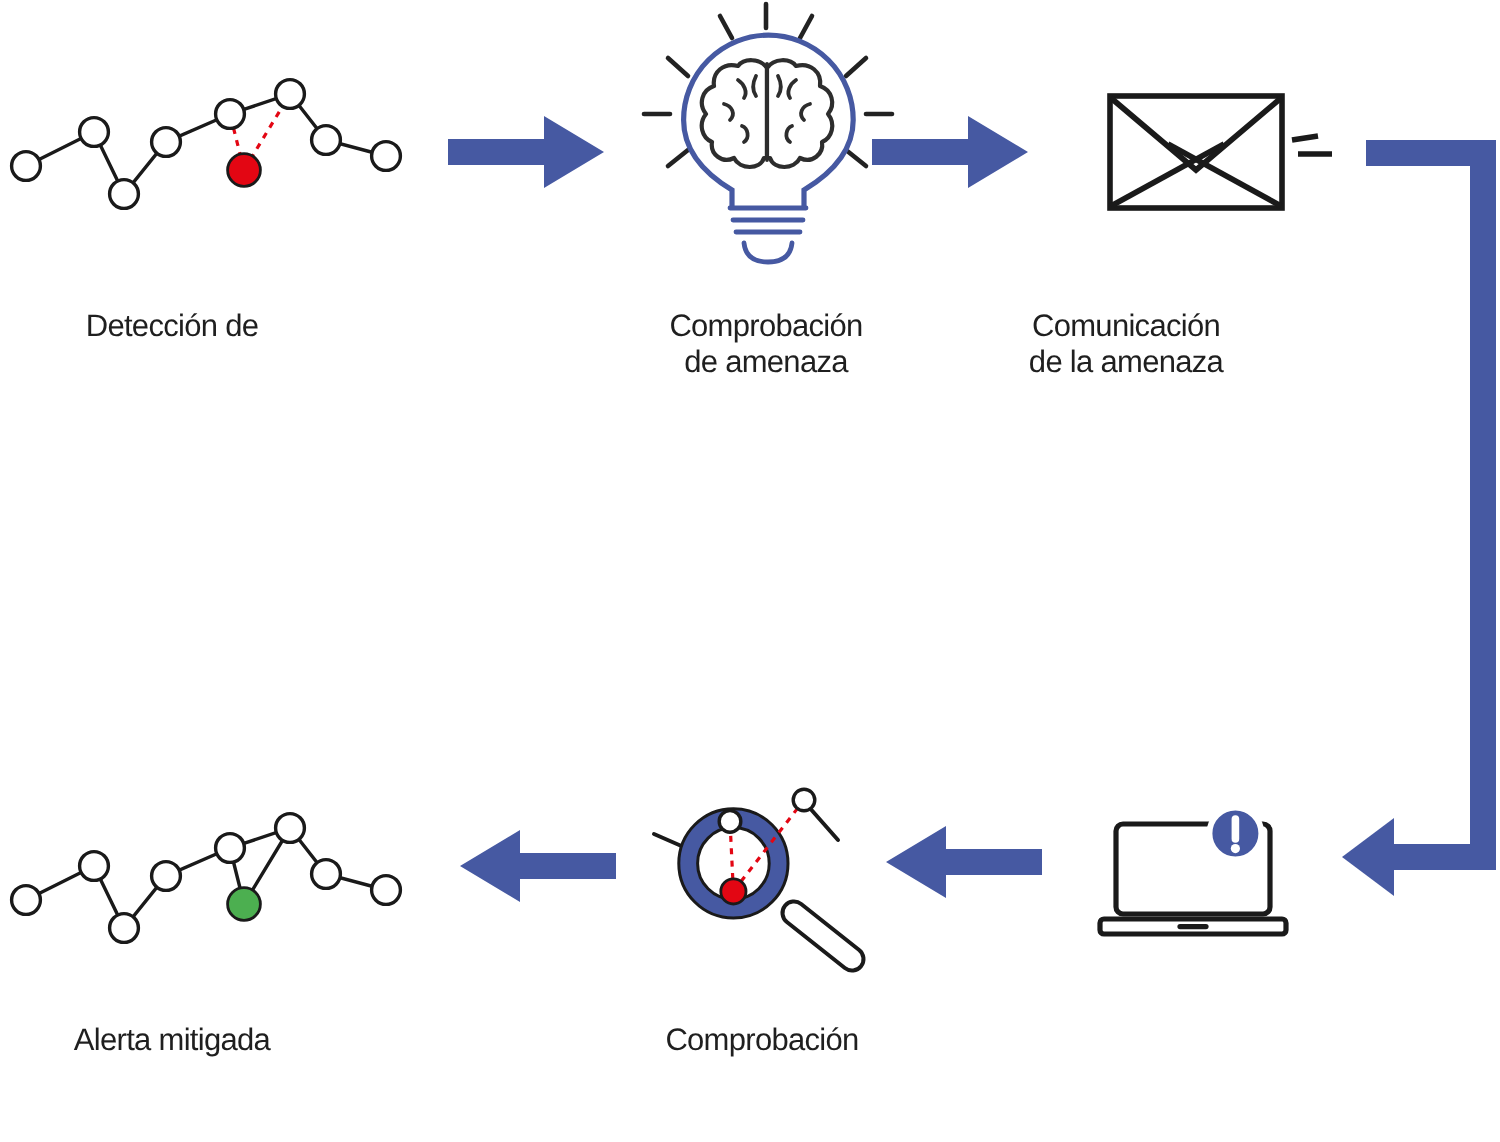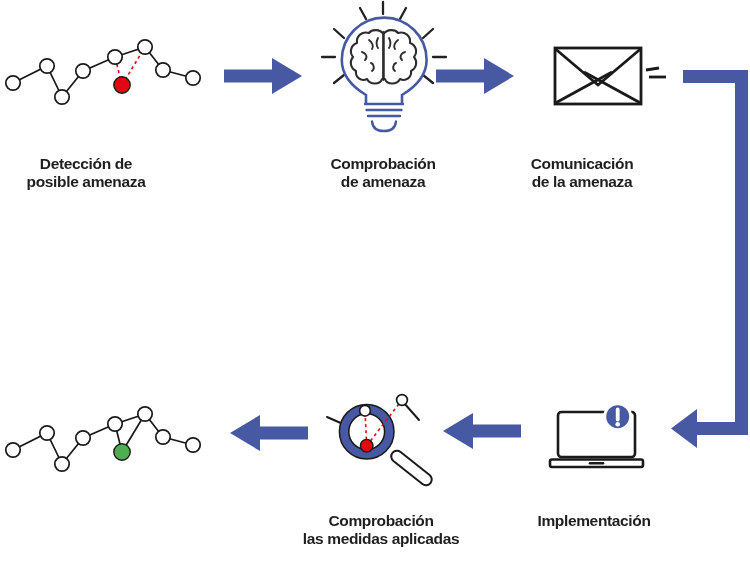--- a/index.html
+++ b/index.html
@@ -1,21 +1,20 @@
 <!DOCTYPE html>
 <html style="--background: #ffffff; --accent: #4659a2; --threat: #e30613; --mitigated: #4caf50; --ink: #1a1a1a; --text: #1f1f1f;"><head>
 <meta charset="utf-8">
 <style>
   html,body{margin:0;padding:0;background:#fff;}
   .canvas{
     position:relative;width:750px;height:571px;
     background:var(--background,#fff);
     font-family:"Liberation Sans",sans-serif;
     overflow:hidden;
-    font-weight:bold;
   }
   svg.icon{position:absolute;overflow:visible;}
   .label{
     position:absolute;transform:translateX(-50%);
     text-align:center;font-size:15.5px;line-height:17.5px;
     letter-spacing:-0.35px;color:var(--text,#1f1f1f);white-space:nowrap;
   }
   .label .line{display:block;}
   
   .edge{stroke:var(--ink,#1a1a1a);stroke-width:1.7;fill:none;stroke-linecap:round;}
@@ -145,36 +144,36 @@
     <circle class="node" cx="78" cy="33" r="7.2"></circle>
     <circle class="node" cx="110" cy="19" r="7.2"></circle>
     <circle class="node" cx="140" cy="9" r="7.2"></circle>
     <circle class="node" cx="158" cy="32" r="7.2"></circle>
     <circle class="node" cx="188" cy="40" r="7.2"></circle>
     <circle class="ok-node" cx="117" cy="47" r="8.2"></circle>
   </svg>
 
   <div class="label" style="left:86px;top:155px">
     <span class="line">Detección de</span>
-    <span class="line">posible amenaza</span>
   </div>
 
   <div class="label" style="left:383px;top:155px">
     <span class="line">Comprobación</span>
     <span class="line">de amenaza</span>
   </div>
 
-  <div class="label" style="left:582px;top:155px">
+  <div class="label" style="left:563px;top:155px">
     <span class="line">Comunicación</span>
     <span class="line">de la amenaza</span>
   </div>
 
   <div class="label" style="left:594px;top:512px">
-    <span class="line">Implementación</span>
   </div>
 
   <div class="label" style="left:381px;top:512px">
     <span class="line">Comprobación</span>
-    <span class="line">las medidas aplicadas</span>
   </div>
 
+  <div class="label" style="left:86px;top:512px">
+    <span class="line">Alerta mitigada</span>
+  </div>
 
 </div>
 
 </body></html>

